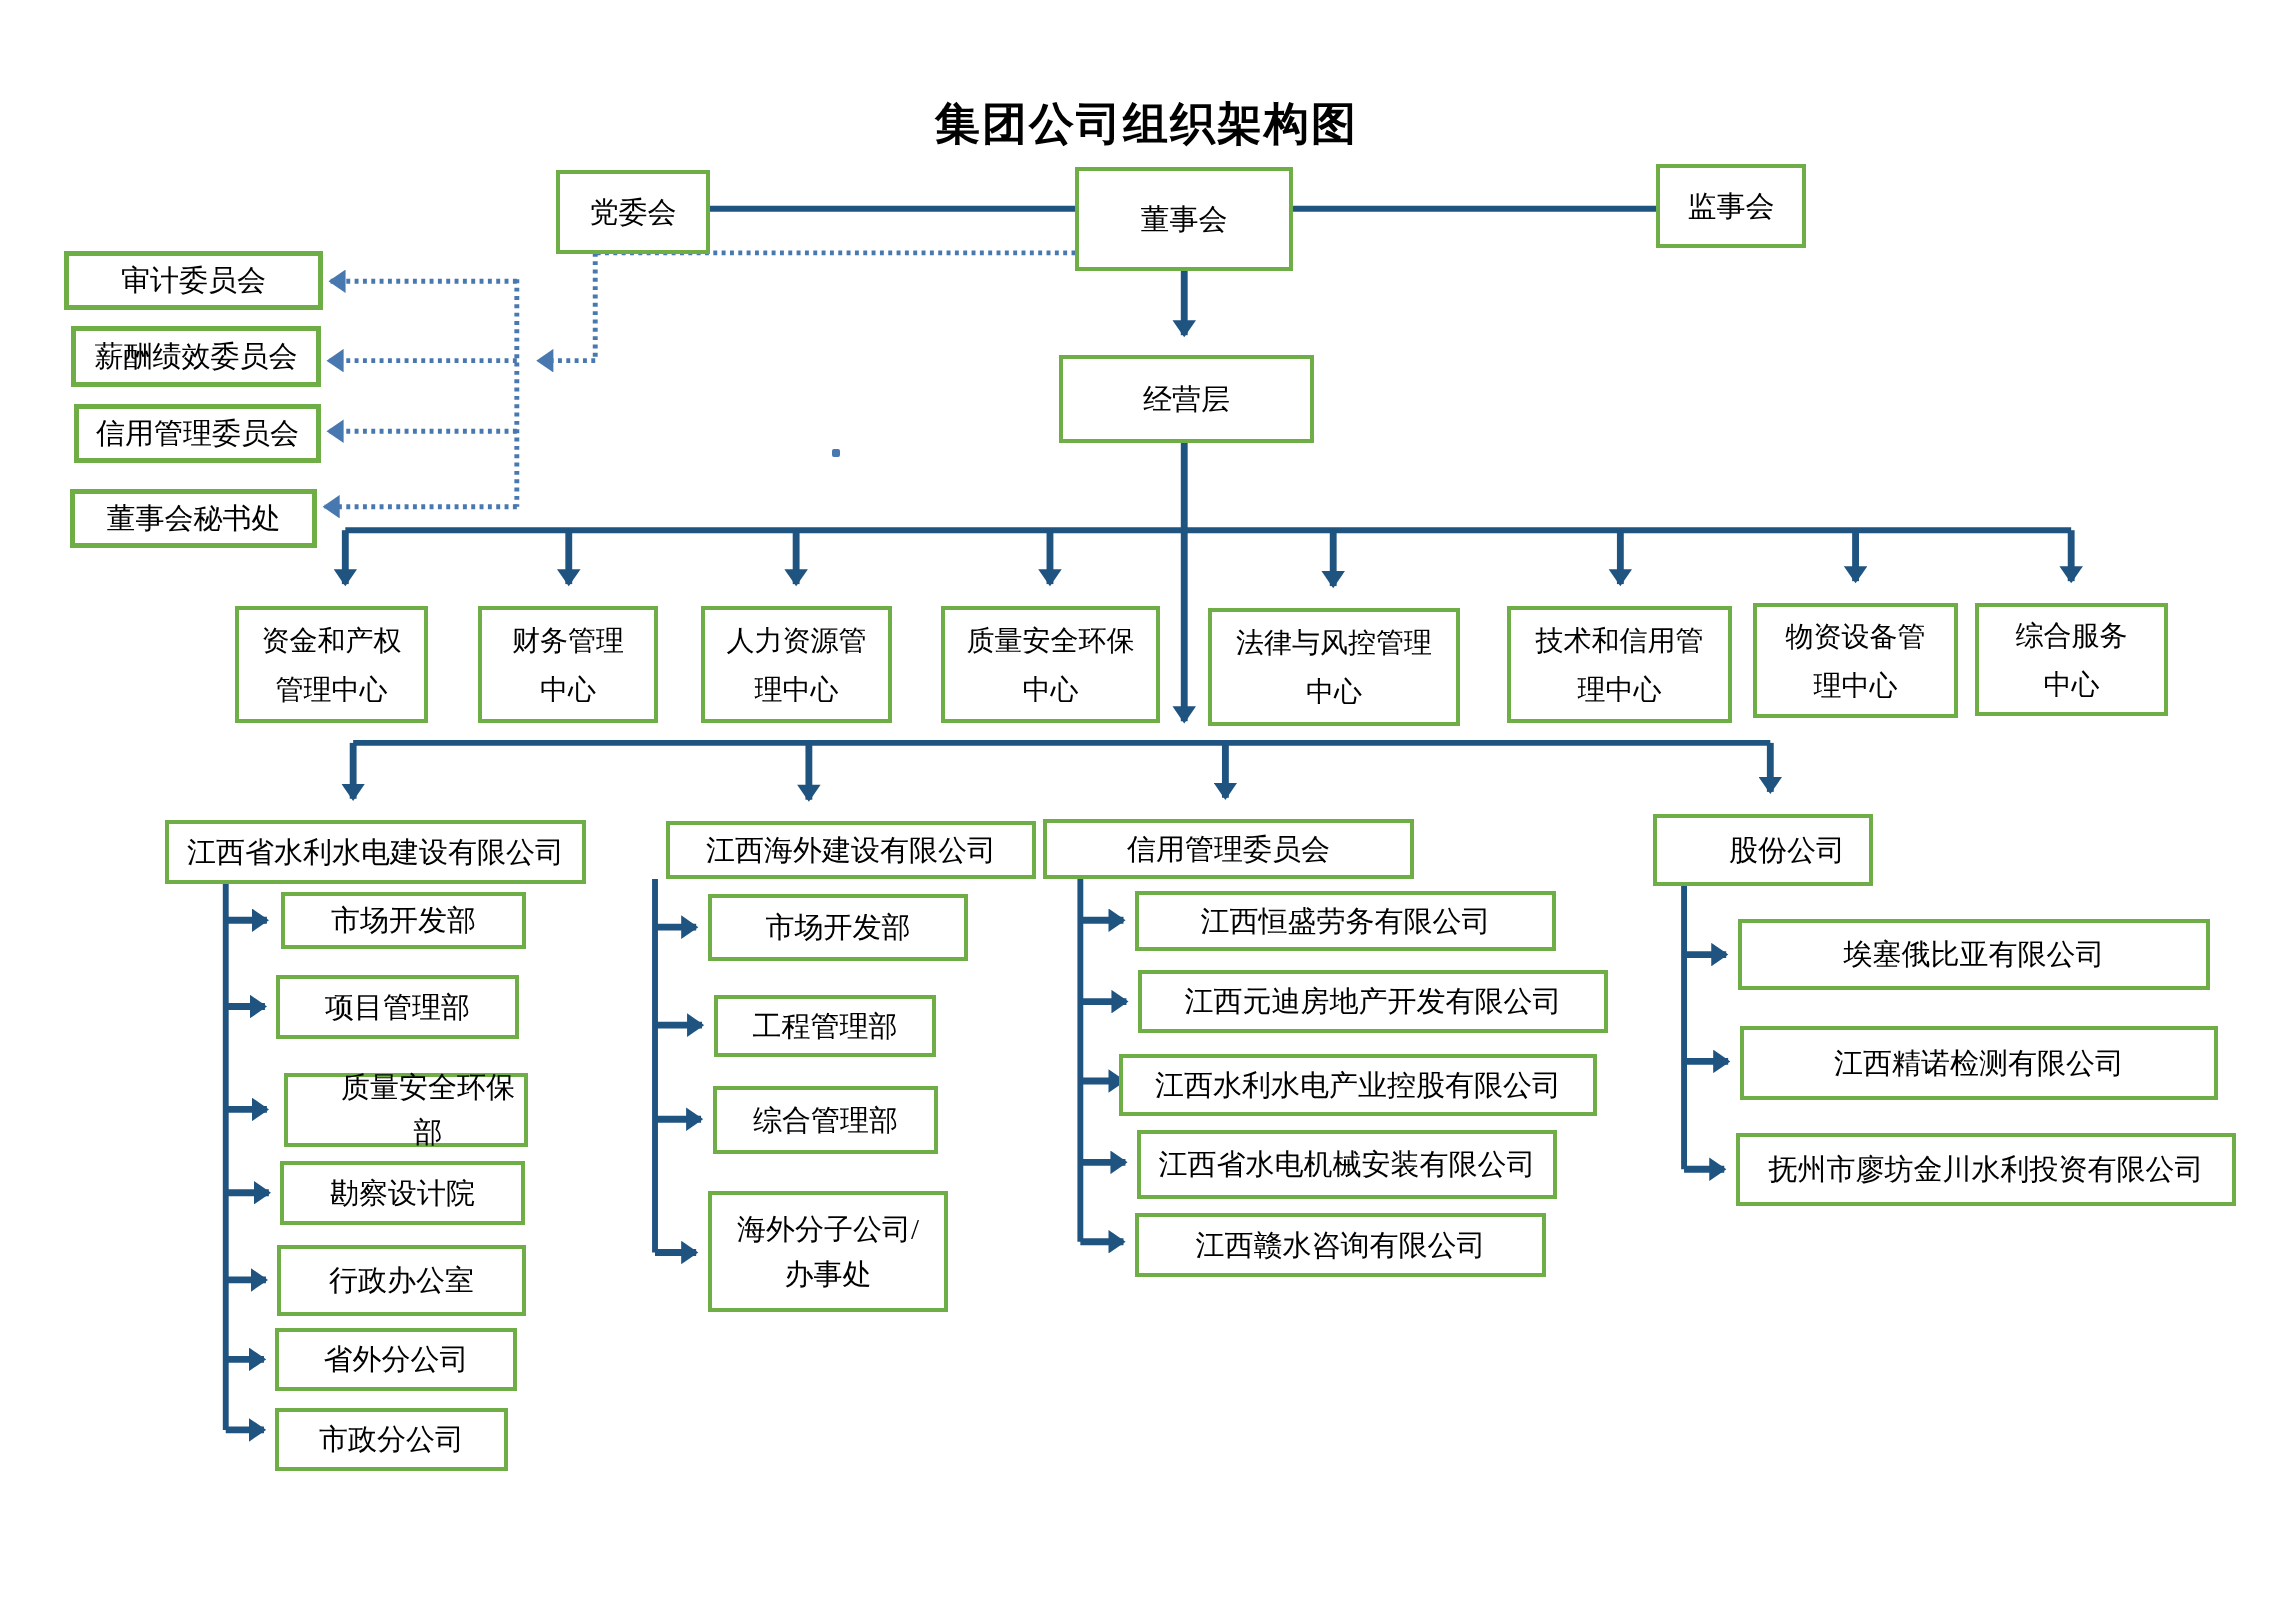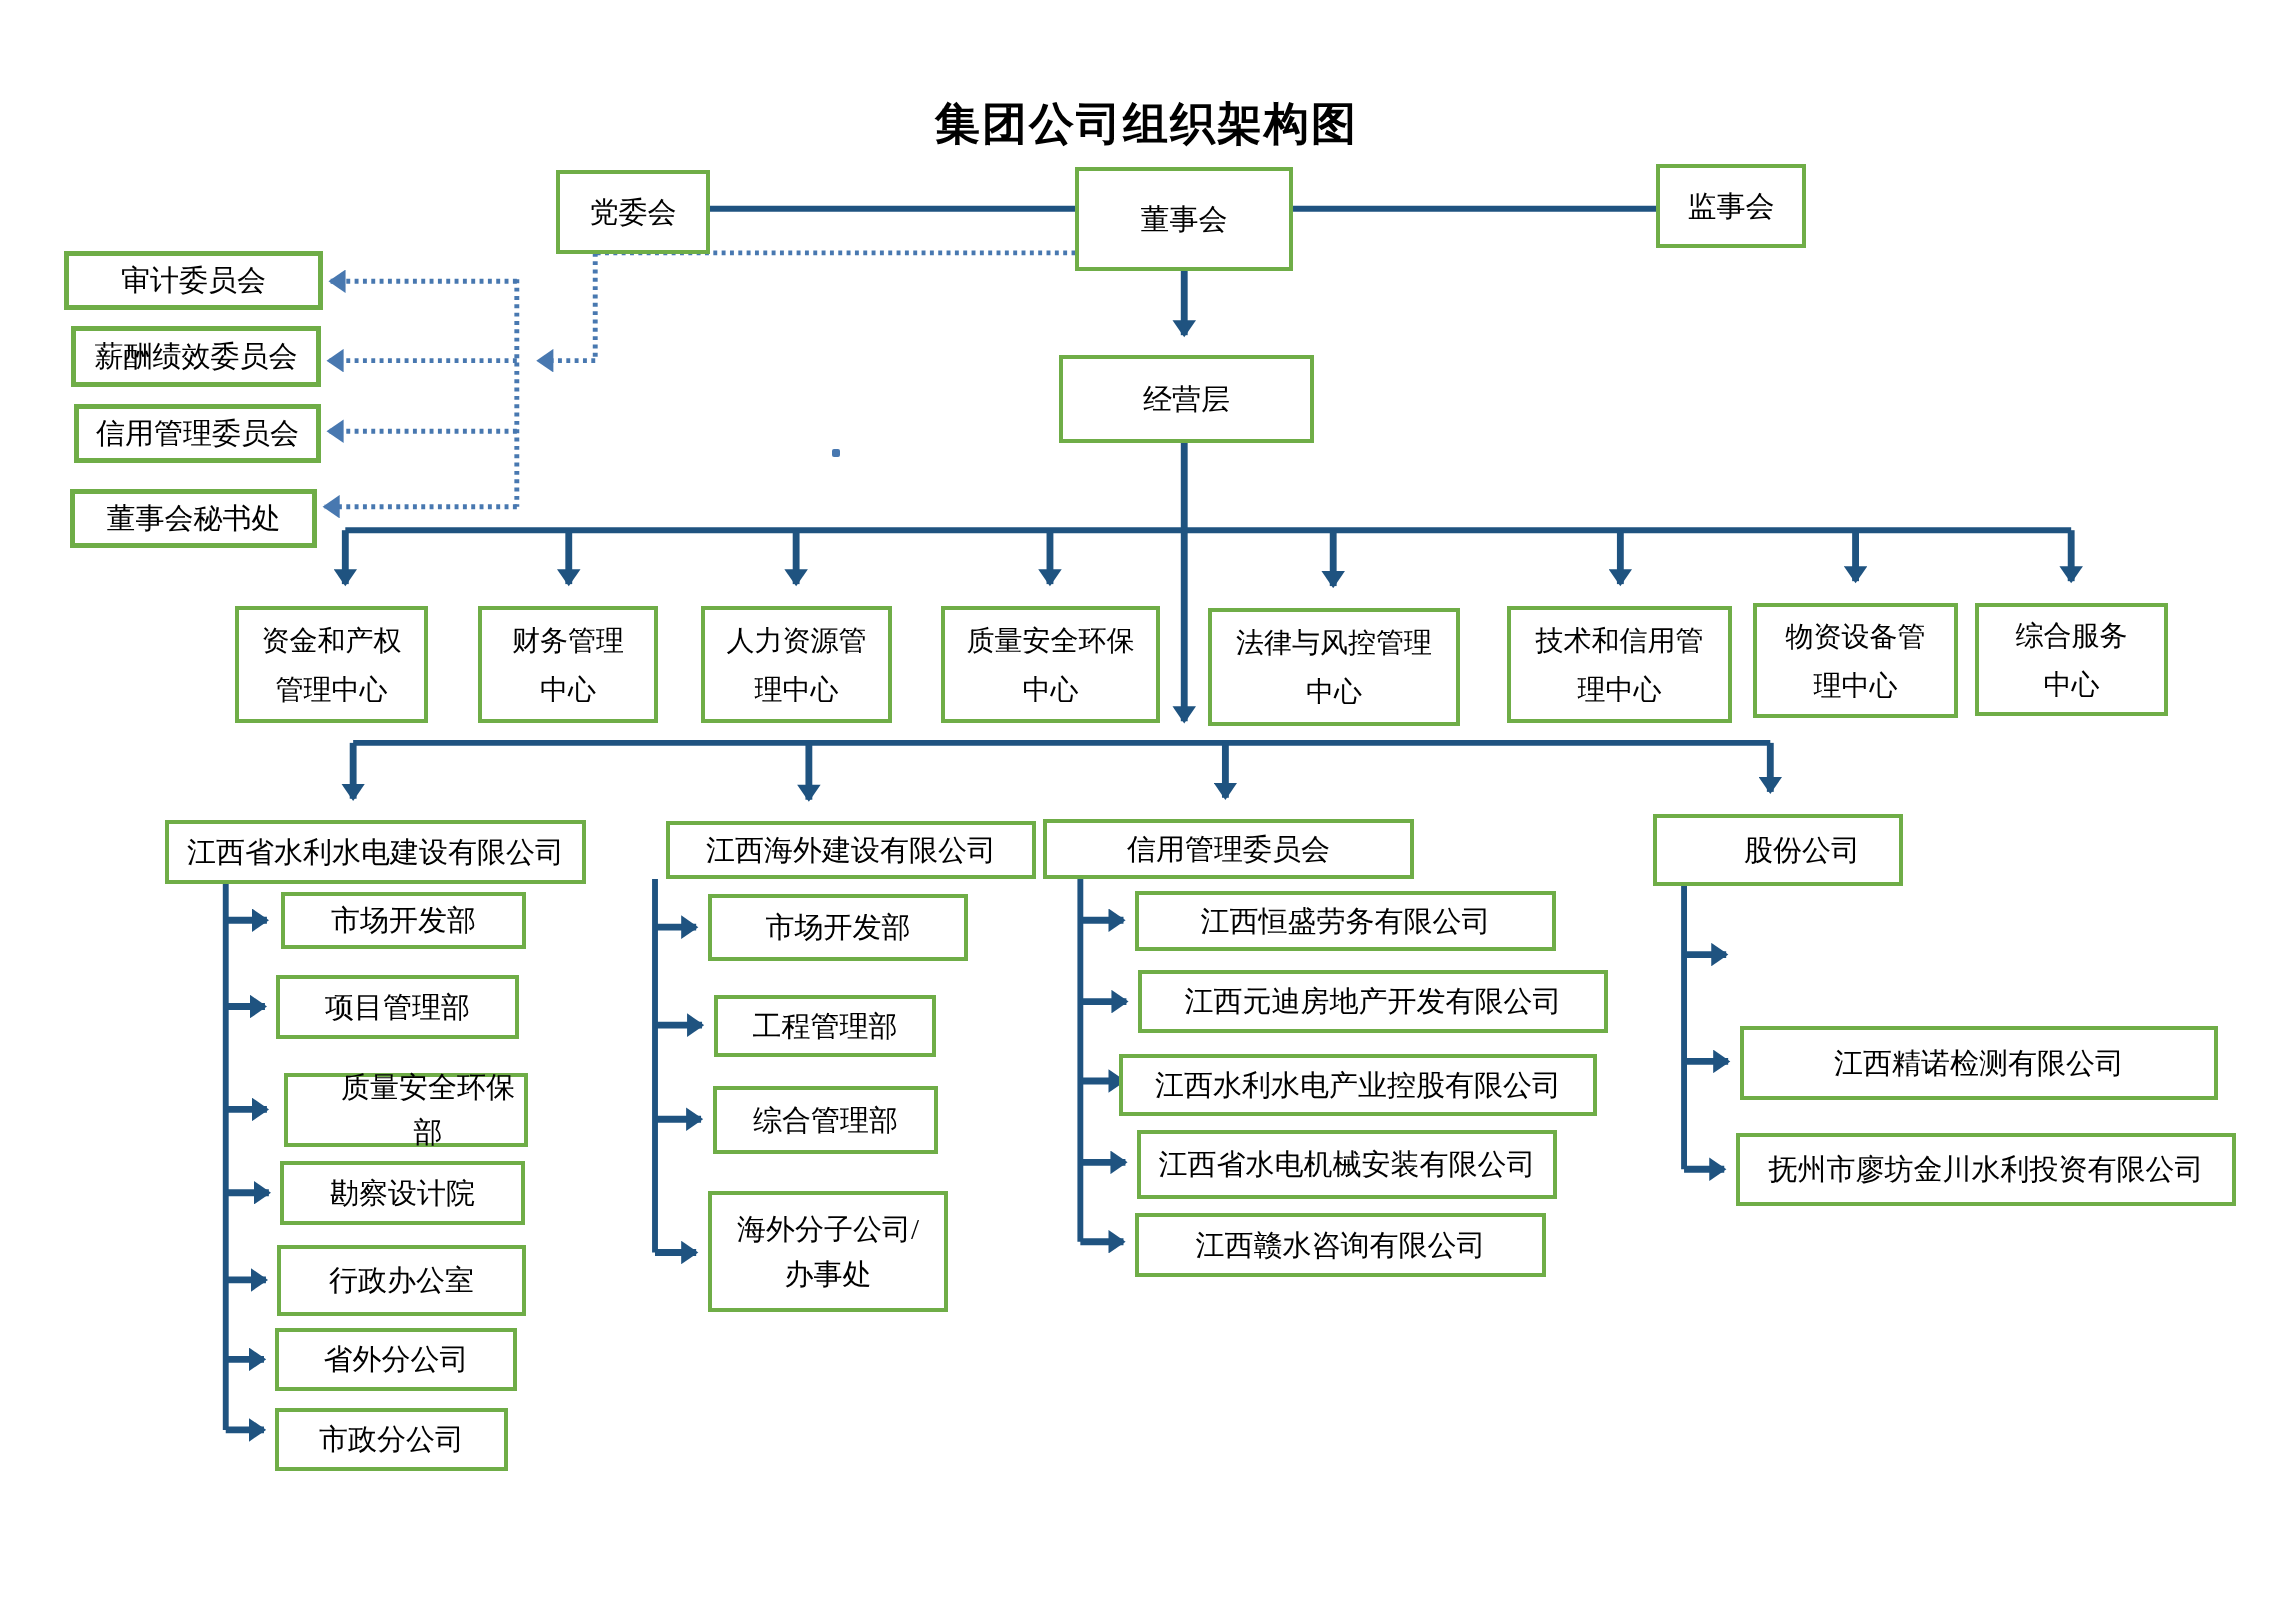--- a/index.html
+++ b/index.html
@@ -157,21 +157,21 @@
   <div class="box center2" style="left:1507px;top:606px;width:225px;height:117px;">技术和信用管
 理中心</div>
   <div class="box center2" style="left:1753px;top:603px;width:205px;height:115px;">物资设备管
 理中心</div>
   <div class="box center2" style="left:1975px;top:603px;width:193px;height:113px;">综合服务
 中心</div>
 
   <div class="box" style="left:165px;top:820px;width:421px;height:64px;">江西省水利水电建设有限公司</div>
   <div class="box" style="left:625px;top:821px;width:370px;height:58px;margin-left:41px;">江西海外建设有限公司</div>
   <div class="box" style="left:1043px;top:819px;width:371px;height:60px;">信用管理委员会</div>
-  <div class="box" style="left:1653px;top:814px;width:250px;height:72px;padding-left:48px;">股份公司</div>
+  <div class="box" style="left:1653px;top:814px;width:220px;height:72px;padding-left:48px;">股份公司</div>
 
   <div class="box" style="left:281px;top:892px;width:245px;height:57px;">市场开发部</div>
   <div class="box" style="left:276px;top:975px;width:243px;height:64px;">项目管理部</div>
   <div class="box" style="left:284px;top:1073px;width:244px;height:74px;padding-left:44px;">质量安全环保部</div>
   <div class="box" style="left:280px;top:1161px;width:245px;height:64px;">勘察设计院</div>
   <div class="box" style="left:277px;top:1245px;width:249px;height:71px;">行政办公室</div>
   <div class="box" style="left:275px;top:1328px;width:242px;height:63px;">省外分公司</div>
   <div class="box" style="left:275px;top:1408px;width:233px;height:63px;">市政分公司</div>
 
   <div class="box" style="left:708px;top:894px;width:260px;height:67px;">市场开发部</div>
@@ -179,19 +179,20 @@
   <div class="box" style="left:713px;top:1086px;width:225px;height:68px;">综合管理部</div>
   <div class="box" style="left:708px;top:1191px;width:240px;height:121px;">海外分子公司/
 办事处</div>
 
   <div class="box" style="left:1135px;top:891px;width:421px;height:60px;">江西恒盛劳务有限公司</div>
   <div class="box" style="left:1138px;top:970px;width:470px;height:63px;">江西元迪房地产开发有限公司</div>
   <div class="box" style="left:1119px;top:1054px;width:478px;height:62px;">江西水利水电产业控股有限公司</div>
   <div class="box" style="left:1137px;top:1130px;width:420px;height:69px;">江西省水电机械安装有限公司</div>
   <div class="box" style="left:1135px;top:1213px;width:411px;height:64px;">江西赣水咨询有限公司</div>
 
+  <div class="box" style="left:1738px;top:919px;width:472px;height:71px;">埃塞俄比亚有限公司</div>
   <div class="box" style="left:1740px;top:1026px;width:478px;height:74px;">江西精诺检测有限公司</div>
   <div class="box" style="left:1736px;top:1133px;width:500px;height:73px;">抚州市廖坊金川水利投资有限公司</div>
 
   <div class="stray" style="left:832px;top:449px;"></div>
 
 </div>
 
 
 </body></html>

